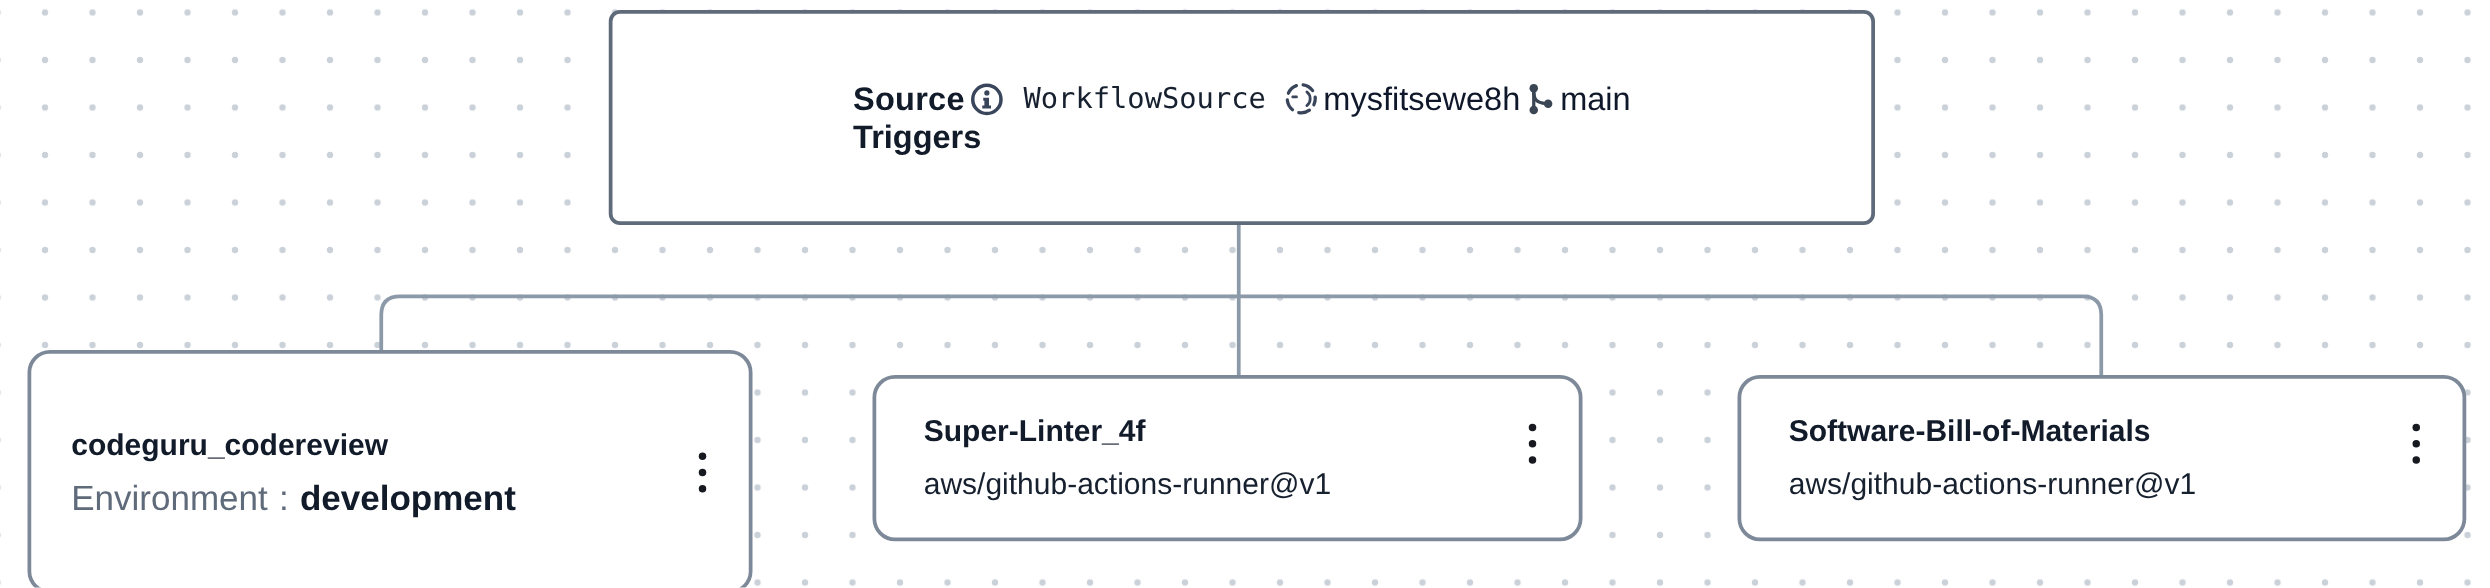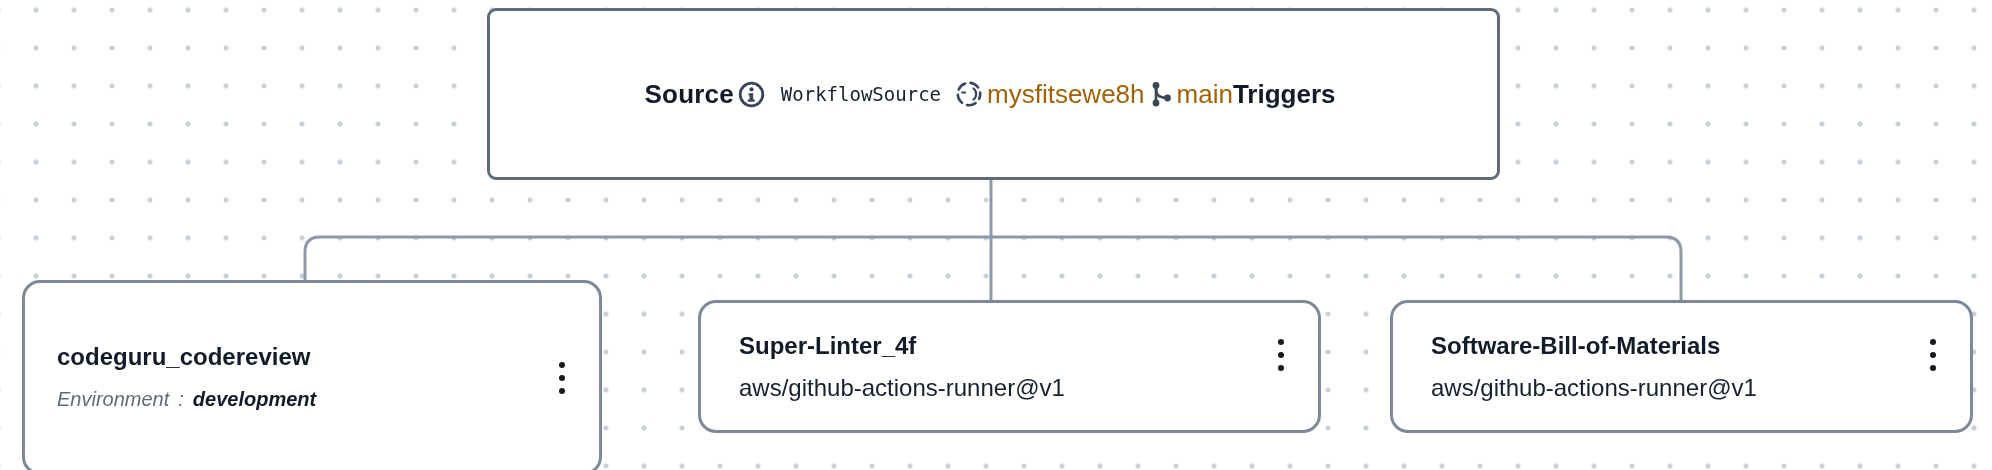--- a/index.html
+++ b/index.html
@@ -16,43 +16,43 @@
   .connectors{position:absolute;left:0;top:0;width:1992px;height:470px;pointer-events:none;}
 
   
   .source-node{
     position:absolute;left:487px;top:8px;width:1013px;height:172px;
     background:#ffffff;border:3px solid #5f6b7a;border-radius:9px;
     box-sizing:border-box;
     display:flex;flex-direction:column;justify-content:center;align-items:center;
     cursor:pointer;
   }
-  .src-inner{display:flex;flex-direction:row;}
+  .src-inner{display:flex;flex-direction:column;}
   .src-row{display:flex;align-items:center;font-size:26px;line-height:30px;}
   .src-label{font-weight:700;letter-spacing:.2px;}
   .info-icon{display:inline-flex;margin:0 2px 0 3px;}
-  .mono{font-family:"DejaVu Sans Mono","Liberation Mono",monospace;font-size:19px;color:#16202e;margin-left:13px;margin-right:13px;}
+  .mono{font-family:"DejaVu Sans Mono","Liberation Mono",monospace;font-size:23px;color:#16202e;margin-left:13px;margin-right:13px;}
   .repo-icon{display:inline-flex;margin-right:3px;}
   .branch-icon{display:inline-flex;margin:0 1px;}
-  .blue-link{color:#a16207;text-decoration:none;cursor:pointer;}
+  .blue-link{color:#0f172a;text-decoration:none;cursor:pointer;}
   .triggers-label{font-weight:700;margin-right:7px;}
 
   
   .card{
     position:absolute;background:#ffffff;border:3px solid #7d8998;border-radius:18px;
     box-sizing:border-box;cursor:pointer;
   }
   .card-1{left:22px;top:280px;width:580px;height:195px;}
-  .card-2{left:698px;top:300px;width:623px;height:133px;}
+  .card-2{left:698px;top:300px;width:568px;height:133px;}
   .card-3{left:1390px;top:300px;width:583px;height:133px;}
   .card-body{position:absolute;left:32px;top:50%;transform:translateY(-50%);}
   .card-2 .card-body,.card-3 .card-body{left:38px;}
   .card-title{font-size:24px;font-weight:700;line-height:42px;white-space:nowrap;}
   .card-sub{font-size:24px;line-height:42px;white-space:nowrap;color:#16202e;}
-  .card-env{font-size:20px;line-height:42px;white-space:nowrap;font-style:italic;}
+  .card-env{font-size:28px;line-height:42px;white-space:nowrap;}
   .env-label{color:#5f6b7a;}
   .env-sep{color:#5f6b7a;margin:0 9px;}
   .env-value{font-weight:700;color:#121b2a;}
 
   .kebab{
     position:absolute;right:22px;border:none;background:transparent;padding:6px 12px;
     display:flex;flex-direction:column;gap:7px;align-items:center;cursor:pointer;
   }
   .card-1 .kebab{top:50%;transform:translateY(-50%);}
   .card-2 .kebab,.card-3 .kebab{top:30px;}

